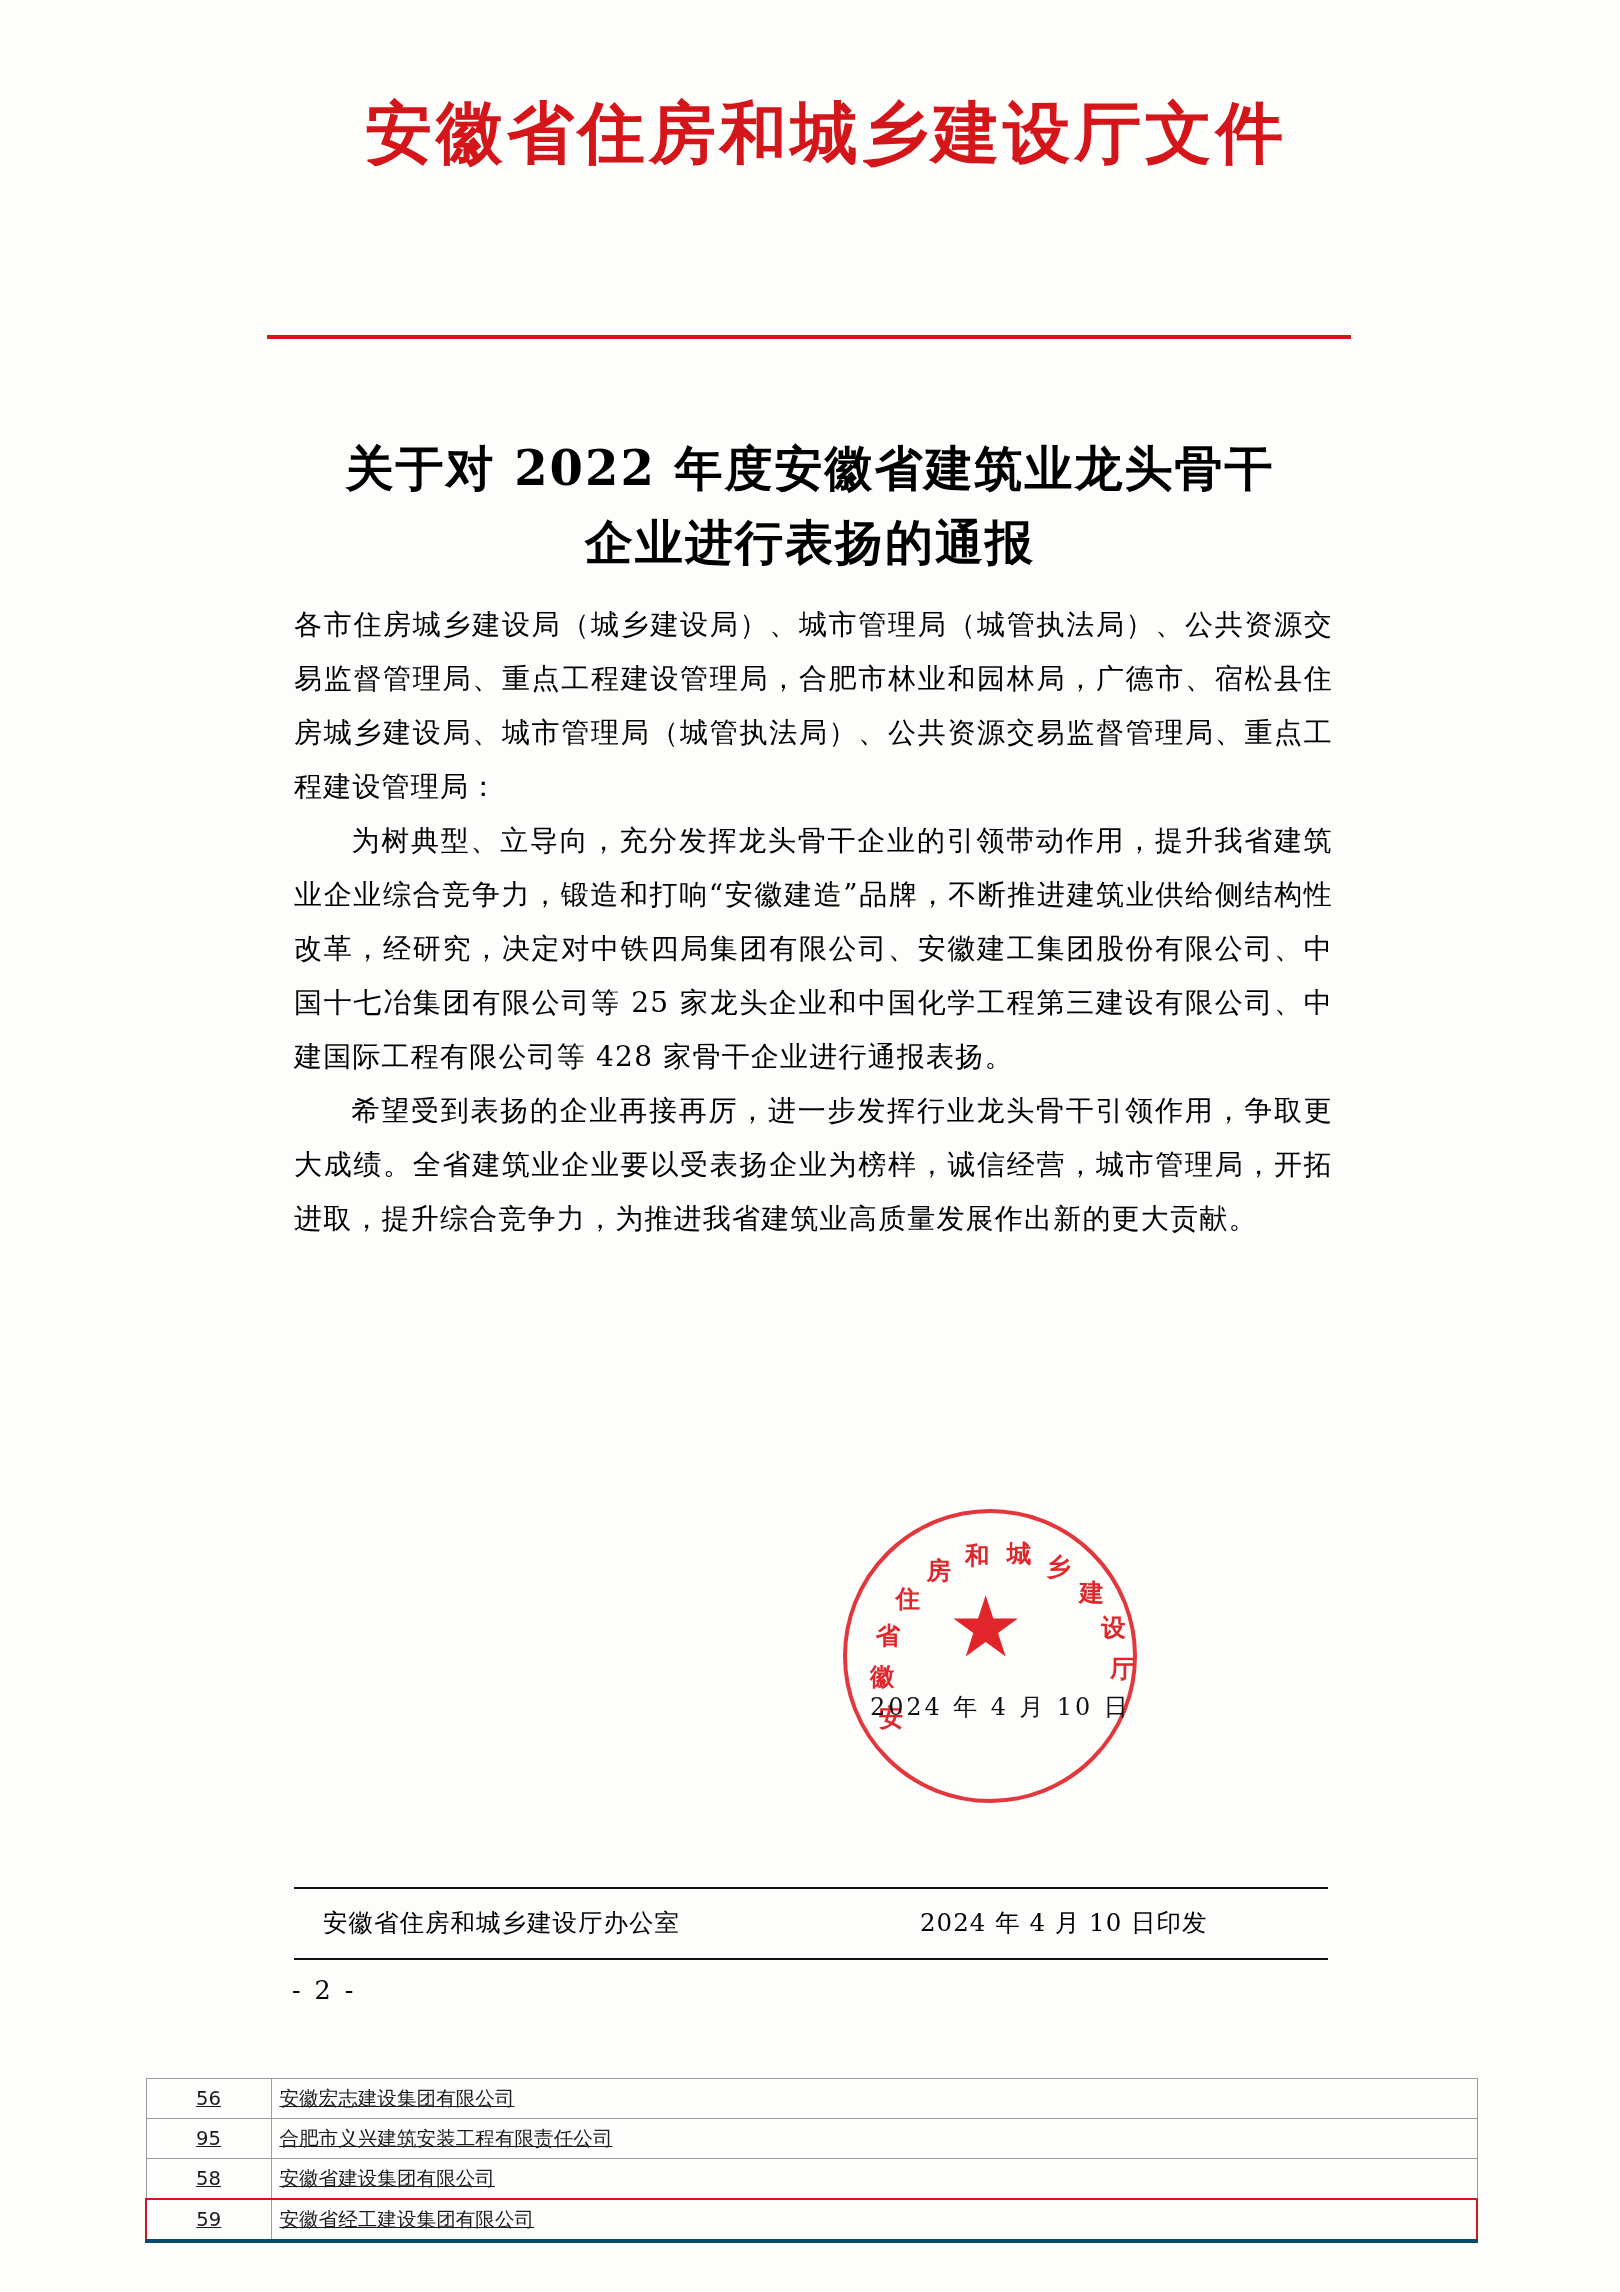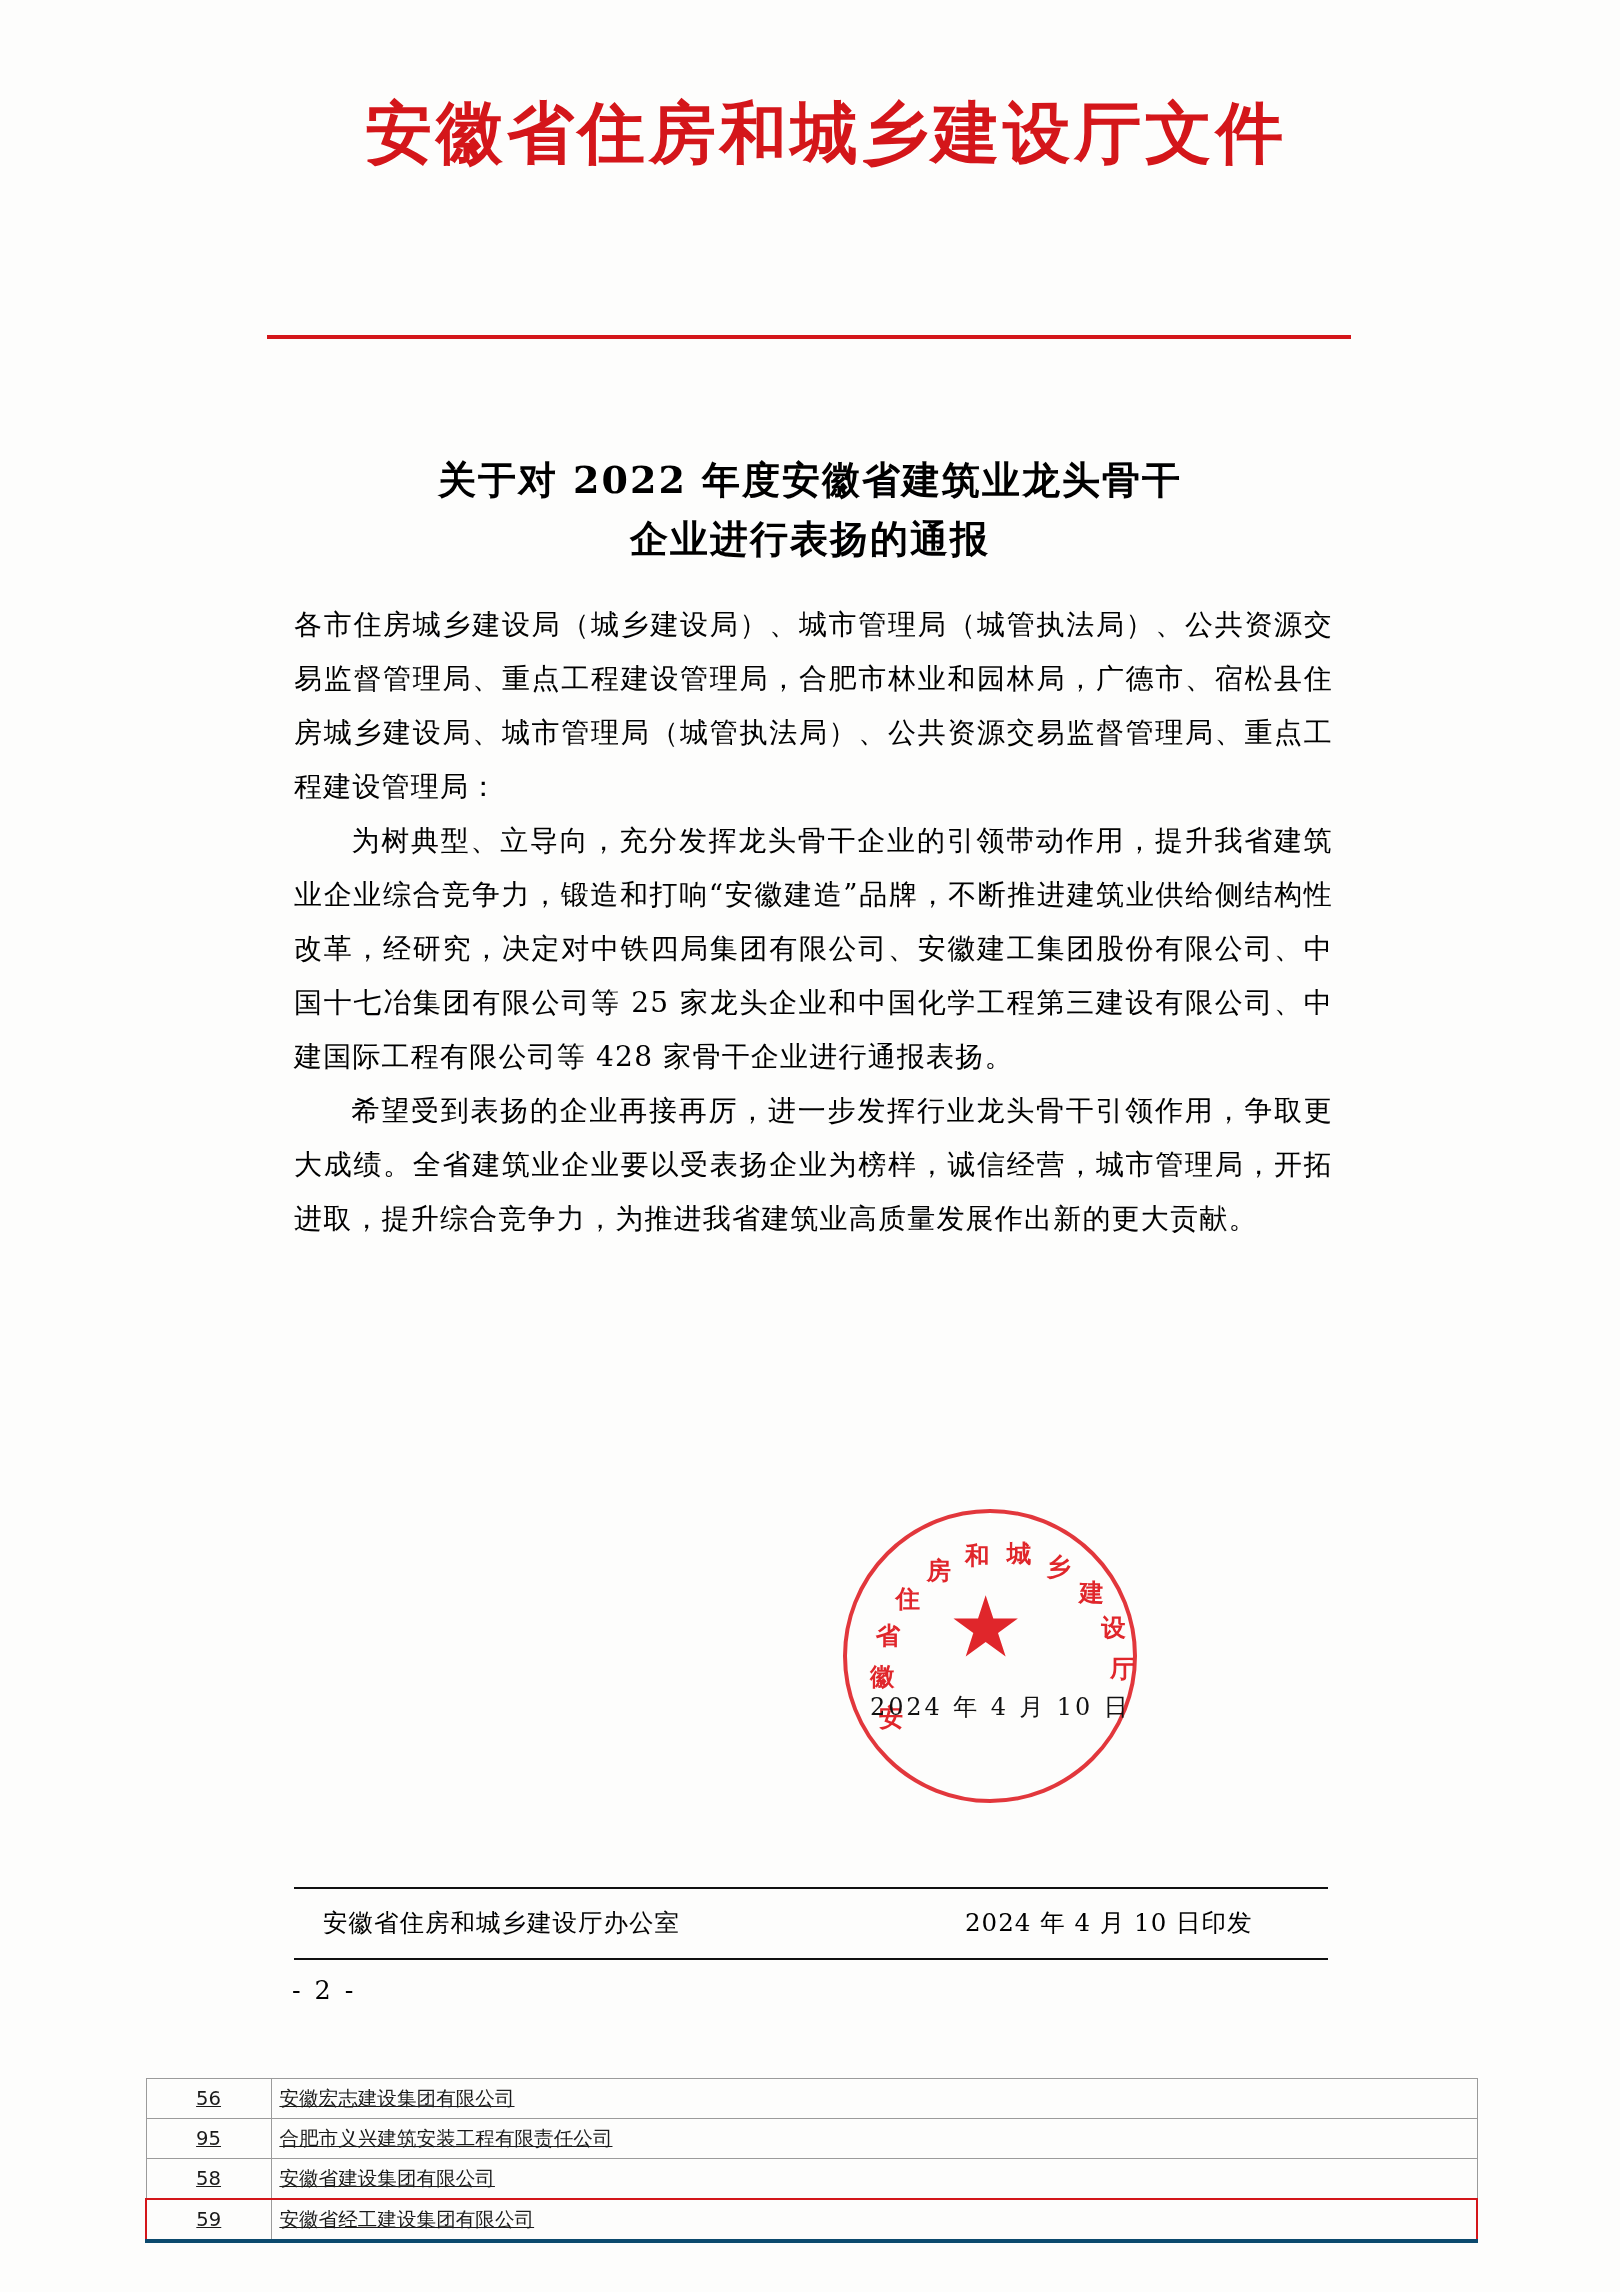--- a/index.html
+++ b/index.html
@@ -60,25 +60,24 @@
     background: #d4161a;
   }
 
   
   .doc-title {
     position: absolute;
     top: 431px;
     left: 0;
     width: 100%;
     text-align: center;
-    font-size: 38px;
+    font-size: 48px;
     font-weight: bold;
     line-height: 1.55;
     letter-spacing: 2px;
-    margin-top: 20px;
   }
   .doc-title div { white-space: nowrap; }
 
   
   .body-text {
     position: absolute;
     top: 598px;
     left: 294px;
     width: 1039px;
     font-size: 28px;
@@ -182,21 +181,21 @@
   .footer-left {
     position: absolute;
     top: 1906px;
     left: 323px;
     font-size: 24.5px;
     letter-spacing: 1px;
   }
   .footer-right {
     position: absolute;
     top: 1906px;
-    left: 965px;
+    left: 920px;
     font-size: 24.5px;
     letter-spacing: 1px;
   }
   .page-number {
     position: absolute;
     top: 1975px;
     left: 292px;
     font-size: 25.5px;
     letter-spacing: 2.9px;
   }

